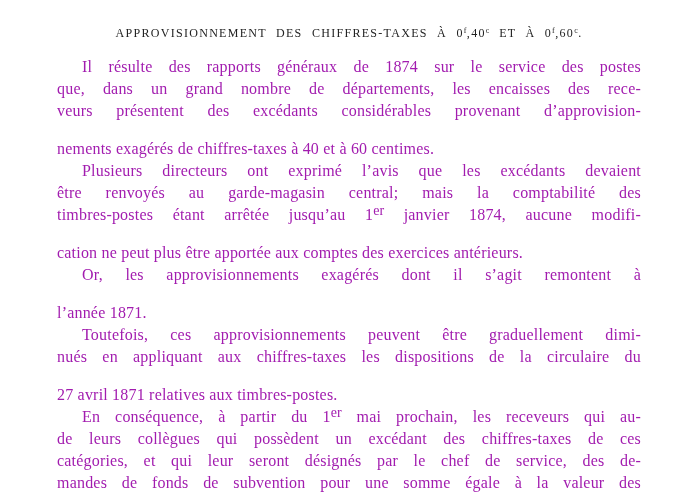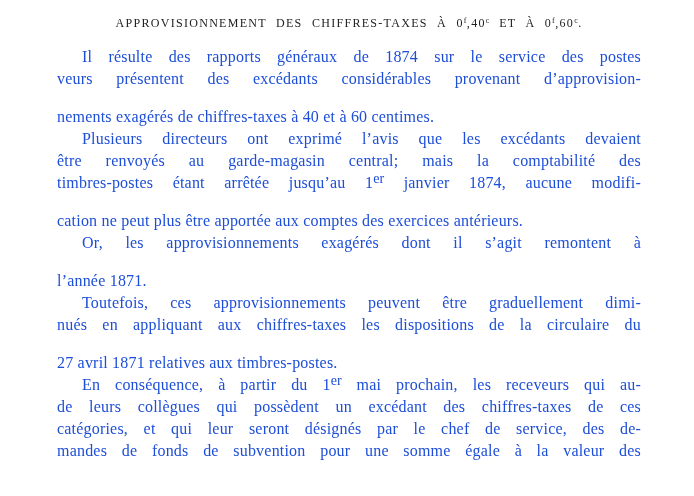--- a/index.html
+++ b/index.html
@@ -12,21 +12,21 @@
     width: 694px;
     height: 496px;
     background: #ffffff;
     overflow: hidden;
     font-family: "Liberation Serif", "DejaVu Serif", serif;
     color: #1c1c1c;
   }
   .doc {
     position: absolute;
     left: 57px;
-    top: 16px;
+    top: 26px;
     width: 584px;
   }
   .title {
     margin: 0 0 16px 0;
     font-size: 12px;
     font-weight: 400;
     line-height: 14px;
     text-align: center;
     letter-spacing: 1.3px;
     word-spacing: 5px;
@@ -43,21 +43,21 @@
     margin: 0;
     padding: 0;
   }
   .line {
     display: block;
     font-size: 16px;
     line-height: 22px;
     letter-spacing: 0.2px;
     text-align: justify;
     text-align-last: justify;
-    color: #1d4ed8;
+    color: #a21caf;
   }
   .line.first {
     text-indent: 25px;
   }
   .line.last {
     text-align-last: left;
     margin-top: 16px;
   }
   .line sup {
     font-size: 14px;
@@ -69,20 +69,21 @@
 </head>
 <body>
 
 <div class="page">
   <div class="doc">
 
     <h1 class="title"><span>APPROVISIONNEMENT DES CHIFFRES-TAXES À 0</span><sup>f</sup><span>,40</span><sup>c</sup><span> ET À 0</span><sup>f</sup><span>,60</span><sup>c</sup><span>.</span></h1>
 
     <p class="para">
       <span class="line first">Il résulte des rapports généraux de 1874 sur le service des postes</span>
+      <span class="line">que, dans un grand nombre de départements, les encaisses des rece-</span>
       <span class="line">veurs présentent des excédants considérables provenant d’approvision-</span>
       <span class="line last">nements exagérés de chiffres-taxes à 40 et à 60 centimes.</span>
     </p>
 
     <p class="para">
       <span class="line first">Plusieurs directeurs ont exprimé l’avis que les excédants devaient</span>
       <span class="line">être renvoyés au garde-magasin central; mais la comptabilité des</span>
       <span class="line"><span>timbres-postes étant arrêtée jusqu’au 1</span><sup>er</sup><span> janvier 1874, aucune modifi-</span></span>
       <span class="line last">cation ne peut plus être apportée aux comptes des exercices antérieurs.</span>
     </p>

